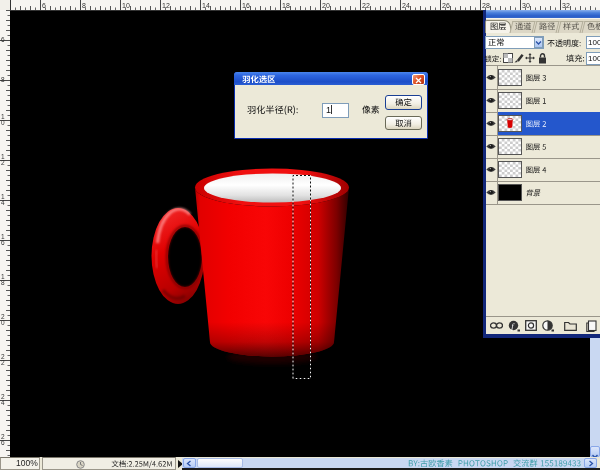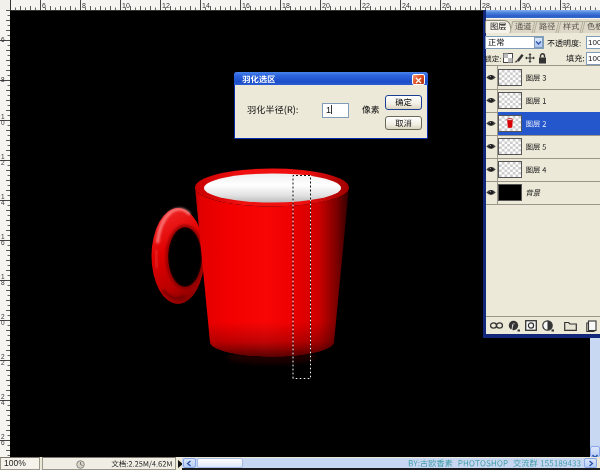--- a/index.html
+++ b/index.html
@@ -631,21 +631,21 @@
   </svg>
 <div class="abs" style="left:385px;top:95px;width:37px;height:15px;background:linear-gradient(180deg,#ffffff,#f2efe4 60%,#dcd6c0);border:1.5px solid #1a3f94;border-radius:3px;box-sizing:border-box"></div>
 <svg style="position:absolute;left:395px;top:98px;overflow:visible" width="17" height="10" viewBox="0 -7.6 17 10.3">
     <path d="M4.7 -7.2C4.4 -6.2 3.7 -5.2 3.0 -4.5C3.1 -4.4 3.3 -4.2 3.4 -4.1C3.5 -4.2 3.7 -4.3 3.8 -4.5V-2.7C3.8 -1.8 3.7 -0.5 2.9 0.3C3.0 0.4 3.3 0.6 3.4 0.7C3.9 0.1 4.2 -0.7 4.3 -1.4H5.5V0.4H6.1V-1.4H7.4V-0.1C7.4 0.0 7.3 0.0 7.2 0.1C7.1 0.1 6.8 0.1 6.4 0.0C6.5 0.2 6.6 0.5 6.6 0.6C7.1 0.6 7.5 0.6 7.7 0.5C7.9 0.4 8.0 0.2 8.0 -0.1V-5.0H6.4C6.7 -5.4 7.0 -5.9 7.2 -6.3L6.8 -6.5L6.7 -6.5H5.1C5.2 -6.7 5.2 -6.9 5.3 -7.1ZM5.5 -2.0H4.4C4.4 -2.2 4.4 -2.5 4.4 -2.7V-3.0H5.5ZM6.1 -2.0V-3.0H7.4V-2.0ZM5.5 -3.5H4.4V-4.5H5.5ZM6.1 -3.5V-4.5H7.4V-3.5ZM4.2 -5.0H4.2C4.4 -5.3 4.6 -5.6 4.8 -6.0H6.4C6.2 -5.6 5.9 -5.3 5.7 -5.0ZM0.5 -6.8V-6.2H1.5C1.3 -4.9 0.9 -3.6 0.3 -2.8C0.4 -2.6 0.6 -2.3 0.6 -2.1C0.8 -2.3 0.9 -2.6 1.0 -2.8V0.3H1.6V-0.4H3.1V-4.1H1.6C1.8 -4.8 2.0 -5.5 2.1 -6.2H3.4V-6.8ZM1.6 -3.5H2.6V-1.0H1.6Z M10.5 -3.3C10.3 -1.7 9.9 -0.5 8.9 0.3C9.1 0.4 9.3 0.6 9.4 0.7C10.0 0.2 10.4 -0.4 10.7 -1.2C11.5 0.2 12.8 0.6 14.6 0.6H16.6C16.6 0.4 16.8 0.1 16.9 -0.1C16.4 -0.1 15.0 -0.1 14.6 -0.1C14.1 -0.1 13.7 -0.1 13.2 -0.2V-1.9H15.8V-2.5H13.2V-3.9H15.4V-4.6H10.4V-3.9H12.6V-0.4C11.9 -0.6 11.3 -1.2 11.0 -2.1C11.1 -2.4 11.1 -2.8 11.2 -3.2ZM12.3 -7.1C12.4 -6.8 12.6 -6.5 12.7 -6.3H9.3V-4.4H9.9V-5.6H15.8V-4.4H16.5V-6.3H13.4C13.3 -6.5 13.1 -7.0 12.9 -7.3Z" fill="#111"></path>
   </svg>
 <div class="abs" style="left:385px;top:116px;width:37px;height:14px;background:linear-gradient(180deg,#ffffff,#f2efe4 60%,#dcd6c0);border:1px solid #6a6a58;border-radius:3px;box-sizing:border-box"></div>
 <svg style="position:absolute;left:395px;top:118.5px;overflow:visible" width="17" height="10" viewBox="0 -7.6 17 10.3">
     <path d="M7.3 -5.6C7.1 -4.4 6.7 -3.3 6.3 -2.3C5.8 -3.3 5.5 -4.4 5.4 -5.6ZM4.4 -6.3V-5.6H4.8C5.0 -4.1 5.4 -2.8 5.9 -1.7C5.4 -0.9 4.8 -0.2 4.1 0.2C4.3 0.3 4.4 0.5 4.5 0.7C5.2 0.2 5.8 -0.3 6.3 -1.1C6.7 -0.4 7.2 0.2 7.9 0.6C8.0 0.5 8.2 0.2 8.3 0.1C7.6 -0.3 7.1 -0.9 6.6 -1.7C7.3 -2.8 7.8 -4.3 8.0 -6.2L7.6 -6.3L7.5 -6.3ZM0.3 -1.1 0.5 -0.5 3.1 -0.9V0.7H3.7V-1.1L4.5 -1.2L4.4 -1.8L3.7 -1.6V-6.2H4.3V-6.8H0.4V-6.2H1.0V-1.2ZM1.6 -6.2H3.1V-5.0H1.6ZM1.6 -4.5H3.1V-3.2H1.6ZM1.6 -2.7H3.1V-1.5L1.6 -1.3Z M16.0 -7.0C15.8 -6.5 15.4 -5.8 15.1 -5.3L15.7 -5.1C16.0 -5.5 16.3 -6.2 16.6 -6.7ZM11.6 -6.7C12.0 -6.2 12.3 -5.5 12.5 -5.1L13.1 -5.4C12.9 -5.8 12.5 -6.5 12.2 -6.9ZM9.3 -6.7C9.9 -6.4 10.5 -6.0 10.8 -5.6L11.2 -6.1C10.9 -6.5 10.2 -6.9 9.7 -7.1ZM8.9 -4.4C9.5 -4.1 10.1 -3.7 10.5 -3.4L10.8 -3.9C10.5 -4.2 9.8 -4.6 9.3 -4.8ZM9.2 0.2 9.8 0.6C10.2 -0.2 10.7 -1.3 11.1 -2.2L10.7 -2.6C10.2 -1.6 9.6 -0.5 9.2 0.2ZM12.5 -2.7H15.7V-1.7H12.5ZM12.5 -3.2V-4.2H15.7V-3.2ZM13.8 -7.2V-4.8H11.9V0.7H12.5V-1.2H15.7V-0.1C15.7 -0.0 15.6 0.0 15.5 0.0C15.4 0.0 14.9 0.0 14.4 0.0C14.5 0.2 14.6 0.5 14.6 0.6C15.3 0.6 15.7 0.6 16.0 0.5C16.2 0.4 16.3 0.2 16.3 -0.1V-4.8H14.4V-7.2Z" fill="#111"></path>
   </svg>
 <div class="abs" style="left:0;top:457px;width:600px;height:13px;background:#ece9d8"></div>
-<div class="abs" style="left:0;top:457px;width:40px;height:13px;background:#f4f2ea;border:1px solid #9a968a;border-top:1px solid #7a766a;box-sizing:border-box;font-size:8.5px;color:#222;line-height:11px;padding-left:3px">100%</div>
+<div class="abs" style="left:0;top:457px;width:40px;height:13px;background:#f4f2ea;border:1px solid #9a968a;border-top:1px solid #7a766a;box-sizing:border-box;font-size:8.5px;color:#222;line-height:11px;padding-left:15px">100%</div>
 <div class="abs" style="left:42px;top:457px;width:134px;height:13px;background:#f0eee4;border:1px solid #9a968a;border-top:1px solid #7a766a;box-sizing:border-box"></div>
 <svg class="abs" style="left:76px;top:459.5px" width="9" height="9" viewBox="0 0 9 9">
 <circle cx="4.5" cy="4.5" r="3.8" fill="#d8d4c4" stroke="#888"></circle>
     <path d="M4.5 2 L4.5 4.5 L6.5 5.5" stroke="#777" fill="none"></path>
   </svg>
 <svg style="position:absolute;left:110px;top:459.5px;overflow:visible" width="64" height="9" viewBox="0 -6.9 64 9.4">
     <path d="M3.3 -6.4C3.5 -6.0 3.8 -5.5 3.9 -5.2L4.5 -5.4C4.4 -5.7 4.1 -6.2 3.9 -6.6ZM0.4 -5.2V-4.6H1.6C2.1 -3.4 2.7 -2.4 3.5 -1.6C2.6 -0.8 1.6 -0.3 0.3 0.1C0.4 0.2 0.6 0.5 0.6 0.6C1.9 0.2 3.0 -0.4 3.9 -1.1C4.8 -0.4 5.9 0.2 7.1 0.6C7.2 0.4 7.4 0.2 7.5 0.0C6.3 -0.3 5.2 -0.8 4.4 -1.6C5.2 -2.4 5.8 -3.4 6.2 -4.6H7.4V-5.2ZM3.9 -2.0C3.2 -2.7 2.6 -3.6 2.2 -4.6H5.5C5.2 -3.5 4.6 -2.7 3.9 -2.0Z M14.4 -6.1C14.3 -5.5 13.9 -4.7 13.7 -4.2L14.1 -4.0C14.4 -4.5 14.7 -5.2 15.0 -5.9ZM10.9 -5.9C11.2 -5.3 11.5 -4.5 11.6 -4.1L12.1 -4.3C12.0 -4.7 11.6 -5.5 11.4 -6.0ZM9.3 -6.6V-4.9H8.2V-4.3H9.2C9.0 -3.3 8.5 -2.0 8.0 -1.4C8.1 -1.2 8.2 -1.0 8.3 -0.8C8.7 -1.4 9.0 -2.2 9.3 -3.1V0.6H9.9V-3.3C10.1 -2.9 10.4 -2.4 10.5 -2.2L10.9 -2.6C10.7 -2.8 10.1 -3.8 9.9 -4.0V-4.3H10.8V-4.9H9.9V-6.6ZM10.7 -0.5V0.1H14.4V0.6H14.9V-3.7H13.2V-6.5H12.6V-3.7H10.9V-3.1H14.4V-2.1H11.0V-1.6H14.4V-0.5Z M16.7 -3.0C17.0 -3.0 17.2 -3.3 17.2 -3.6C17.2 -3.9 17.0 -4.1 16.7 -4.1C16.4 -4.1 16.2 -3.9 16.2 -3.6C16.2 -3.3 16.4 -3.0 16.7 -3.0ZM16.7 0.1C17.0 0.1 17.2 -0.1 17.2 -0.4C17.2 -0.8 17.0 -1.0 16.7 -1.0C16.4 -1.0 16.2 -0.8 16.2 -0.4C16.2 -0.1 16.4 0.1 16.7 0.1Z M18.1 0.0H21.7V-0.6H20.1C19.8 -0.6 19.5 -0.6 19.2 -0.6C20.5 -1.8 21.4 -3.0 21.4 -4.1C21.4 -5.2 20.8 -5.8 19.8 -5.8C19.0 -5.8 18.5 -5.5 18.1 -5.0L18.5 -4.6C18.8 -5.0 19.2 -5.2 19.7 -5.2C20.4 -5.2 20.7 -4.8 20.7 -4.1C20.7 -3.1 19.9 -2.0 18.1 -0.4Z M23.2 0.1C23.5 0.1 23.7 -0.1 23.7 -0.4C23.7 -0.8 23.5 -1.0 23.2 -1.0C22.9 -1.0 22.7 -0.8 22.7 -0.4C22.7 -0.1 22.9 0.1 23.2 0.1Z M24.6 0.0H28.2V-0.6H26.6C26.3 -0.6 26.0 -0.6 25.7 -0.6C27.0 -1.8 27.9 -3.0 27.9 -4.1C27.9 -5.2 27.3 -5.8 26.3 -5.8C25.5 -5.8 25.0 -5.5 24.6 -5.0L25.0 -4.6C25.3 -5.0 25.7 -5.2 26.2 -5.2C26.9 -5.2 27.2 -4.8 27.2 -4.1C27.2 -3.1 26.4 -2.0 24.6 -0.4Z M30.6 0.1C31.6 0.1 32.5 -0.6 32.5 -1.9C32.5 -3.1 31.7 -3.7 30.8 -3.7C30.4 -3.7 30.2 -3.6 29.9 -3.5L30.1 -5.1H32.2V-5.7H29.5L29.3 -3.0L29.6 -2.8C30.0 -3.0 30.2 -3.1 30.6 -3.1C31.3 -3.1 31.8 -2.7 31.8 -1.8C31.8 -1.0 31.2 -0.5 30.6 -0.5C29.9 -0.5 29.5 -0.8 29.2 -1.1L28.8 -0.7C29.2 -0.3 29.7 0.1 30.6 0.1Z M33.7 0.0H34.4V-3.2C34.4 -3.7 34.3 -4.4 34.3 -4.9H34.3L34.8 -3.5L35.8 -0.6H36.3L37.4 -3.5L37.9 -4.9H37.9C37.9 -4.4 37.8 -3.7 37.8 -3.2V0.0H38.5V-5.7H37.6L36.5 -2.7C36.4 -2.3 36.3 -1.9 36.1 -1.5H36.1C35.9 -1.9 35.8 -2.3 35.7 -2.7L34.6 -5.7H33.7Z M39.3 1.4H39.9L42.2 -6.2H41.7Z M45.0 0.0H45.6V-1.6H46.4V-2.1H45.6V-5.7H44.8L42.5 -2.0V-1.6H45.0ZM45.0 -2.1H43.2L44.5 -4.1C44.7 -4.4 44.8 -4.7 45.0 -4.9H45.0C45.0 -4.6 45.0 -4.2 45.0 -3.9Z M47.7 0.1C48.0 0.1 48.2 -0.1 48.2 -0.4C48.2 -0.8 48.0 -1.0 47.7 -1.0C47.4 -1.0 47.2 -0.8 47.2 -0.4C47.2 -0.1 47.4 0.1 47.7 0.1Z M51.2 0.1C52.0 0.1 52.8 -0.6 52.8 -1.8C52.8 -3.0 52.2 -3.5 51.2 -3.5C50.8 -3.5 50.3 -3.3 49.9 -2.9C50.0 -4.6 50.6 -5.2 51.4 -5.2C51.7 -5.2 52.1 -5.1 52.3 -4.8L52.7 -5.2C52.4 -5.6 52.0 -5.8 51.4 -5.8C50.3 -5.8 49.2 -5.0 49.2 -2.7C49.2 -0.8 50.1 0.1 51.2 0.1ZM49.9 -2.3C50.3 -2.8 50.7 -3.0 51.1 -3.0C51.8 -3.0 52.1 -2.5 52.1 -1.8C52.1 -1.0 51.7 -0.5 51.2 -0.5C50.4 -0.5 50.0 -1.1 49.9 -2.3Z M53.5 0.0H57.1V-0.6H55.5C55.2 -0.6 54.9 -0.6 54.6 -0.6C55.9 -1.8 56.8 -3.0 56.8 -4.1C56.8 -5.2 56.2 -5.8 55.1 -5.8C54.4 -5.8 53.9 -5.5 53.5 -5.0L53.9 -4.6C54.2 -5.0 54.6 -5.2 55.1 -5.2C55.8 -5.2 56.1 -4.8 56.1 -4.1C56.1 -3.1 55.3 -2.0 53.5 -0.4Z M58.3 0.0H58.9V-3.2C58.9 -3.7 58.9 -4.4 58.8 -4.9H58.8L59.3 -3.5L60.4 -0.6H60.9L61.9 -3.5L62.4 -4.9H62.4C62.4 -4.4 62.3 -3.7 62.3 -3.2V0.0H63.0V-5.7H62.2L61.1 -2.7C60.9 -2.3 60.8 -1.9 60.7 -1.5H60.6C60.5 -1.9 60.4 -2.3 60.2 -2.7L59.1 -5.7H58.3Z" fill="#222"></path>
   </svg>
 <svg class="abs" style="left:177px;top:459.5px" width="7" height="8" viewBox="0 0 7 8">
     <path d="M1 0 L6 4 L1 8 Z" fill="#111"></path>

